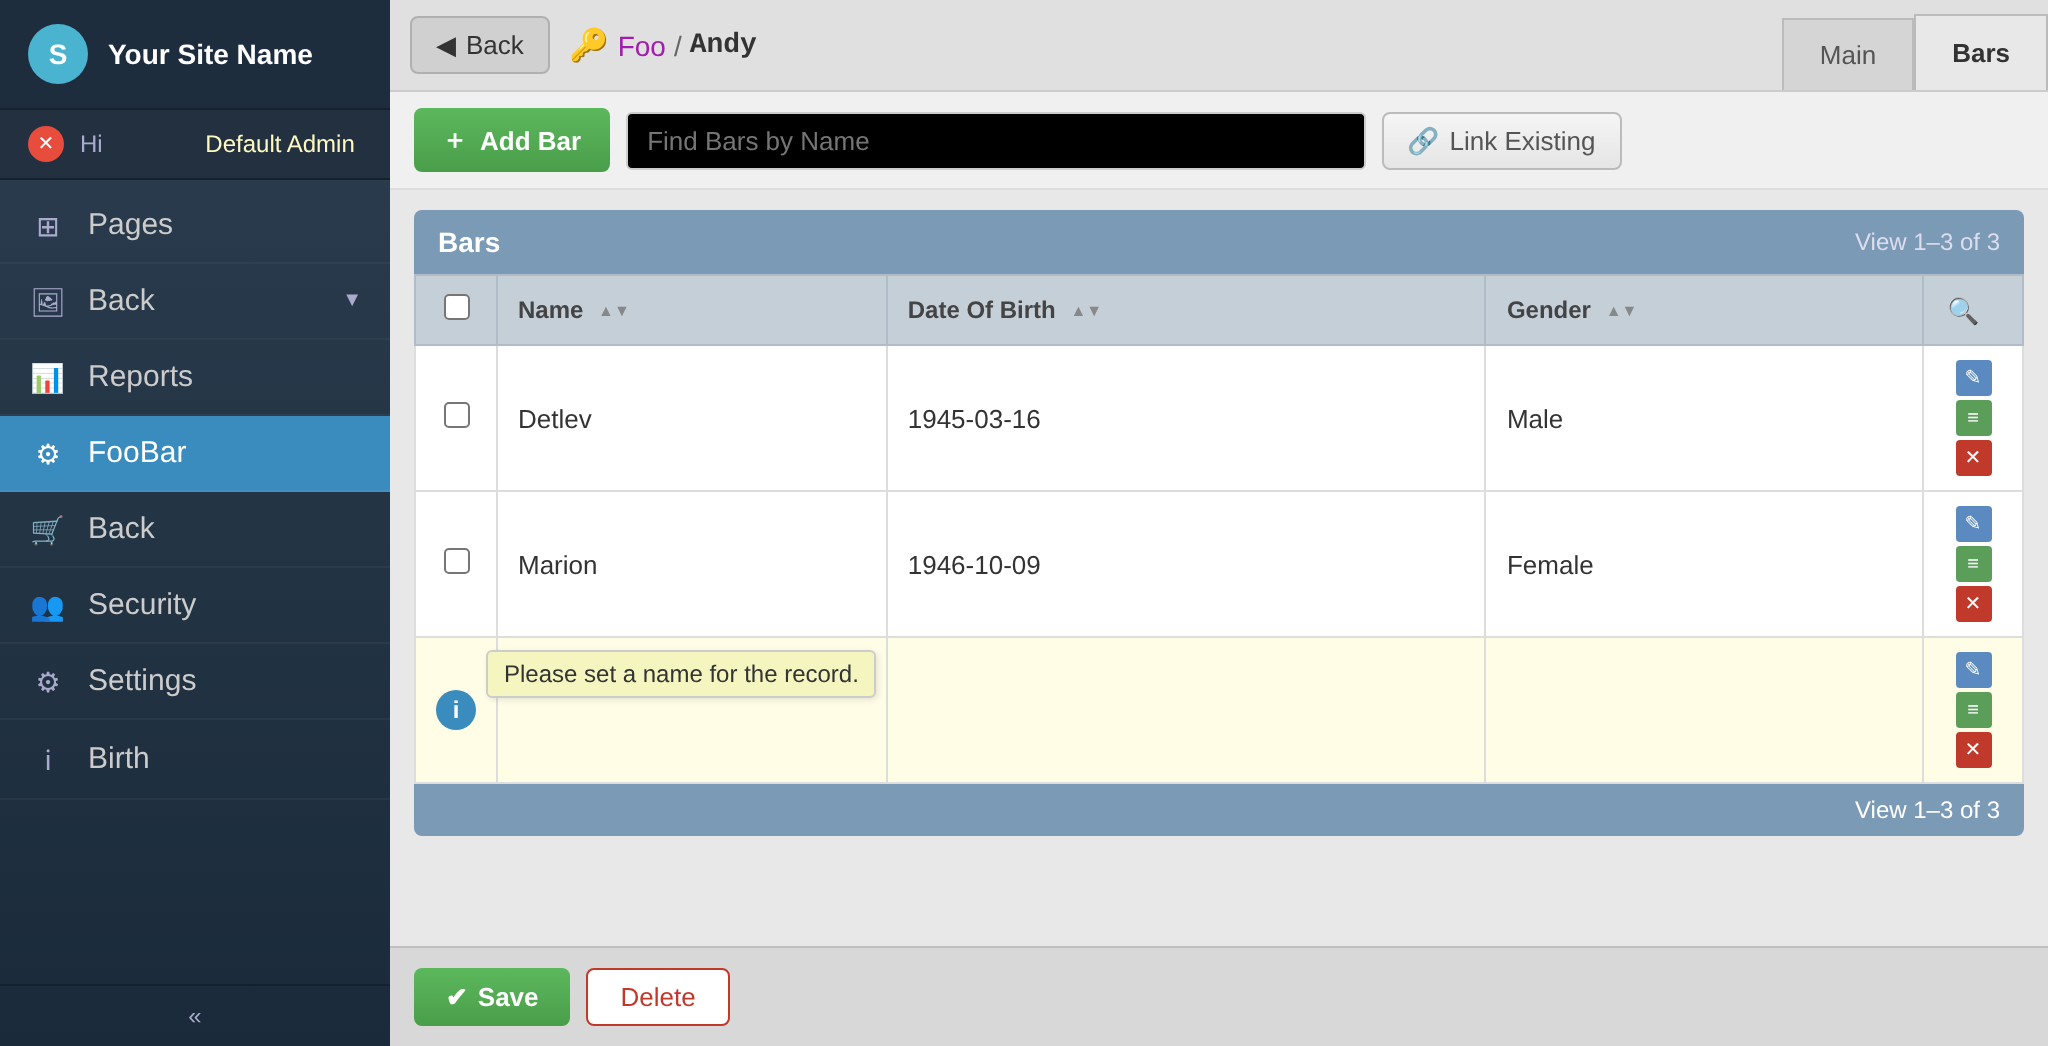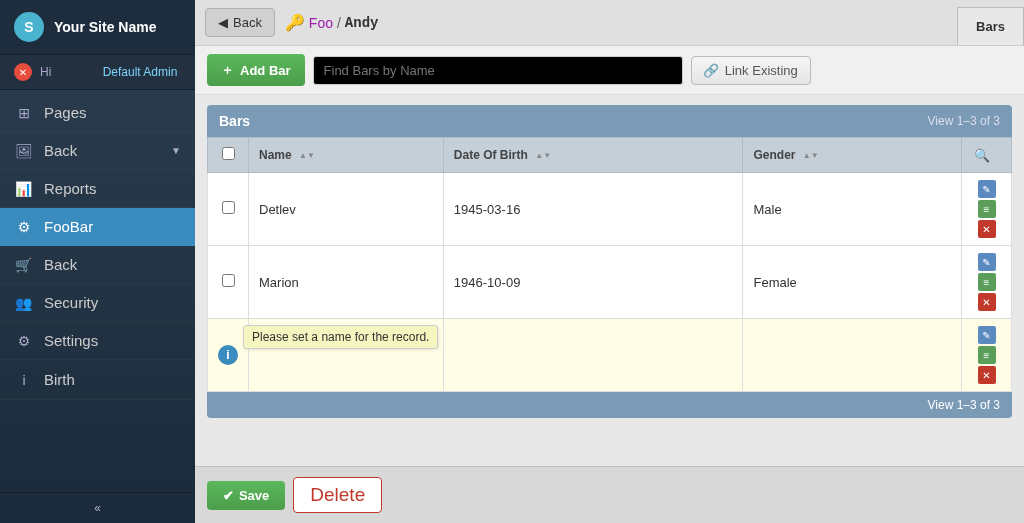--- a/index.html
+++ b/index.html
@@ -280,37 +280,37 @@
       border: none; border-radius: 4px;
       padding: 7px 16px;
       cursor: pointer; font-size: 13px; font-weight: bold;
     }
     .delete-btn {
       background: white;
       color: #c0392b;
       border: 1px solid #c0392b;
       border-radius: 4px;
       padding: 6px 16px;
-      cursor: pointer; font-size: 19px;
+      cursor: pointer; font-size: 13px;
     }
   </style>
 </head>
 <body>
 
 <div class="sidebar">
   <div class="sidebar-logo">
     <div class="sidebar-logo-icon">
       <span>S</span>
     </div>
     <span class="sidebar-logo-text">Your Site Name</span>
   </div>
   <div class="sidebar-user">
     <div class="sidebar-user-icon">✕</div>
     <span class="sidebar-user-text">
-      Hi <span style="color:#7dd3fc;padding-left:48px;">Default Admin</span>
+      Hi <span style="color:#fef9c3;padding-left:48px;">Default Admin</span>
     </span>
   </div>
   <nav class="sidebar-nav">
     <div class="sidebar-item">
       <span class="sidebar-item-icon">⊞</span>
       <span class="sidebar-item-label">Pages</span>
     </div>
     <div class="sidebar-item">
       <span class="sidebar-item-icon">🖼</span>
       <span class="sidebar-item-label">Back</span>
@@ -351,20 +351,21 @@
       <span>◀</span>
       <span>Back</span>
     </button>
     <div class="breadcrumb">
       <span class="breadcrumb-icon">🔑</span>
       <span class="breadcrumb-link">Foo</span>
       <span class="breadcrumb-sep">/</span>
       <span class="breadcrumb-current">Andy</span>
     </div>
     <div class="topbar-tabs">
+      <div class="tab">Main</div>
       <div class="tab active">Bars</div>
     </div>
   </div>
 
   <div class="toolbar">
     <button class="add-bar-btn">
       <span>＋</span>
       <span>Add Bar</span>
     </button>
     <input class="search-input" type="text" placeholder="Find Bars by Name" style="">

